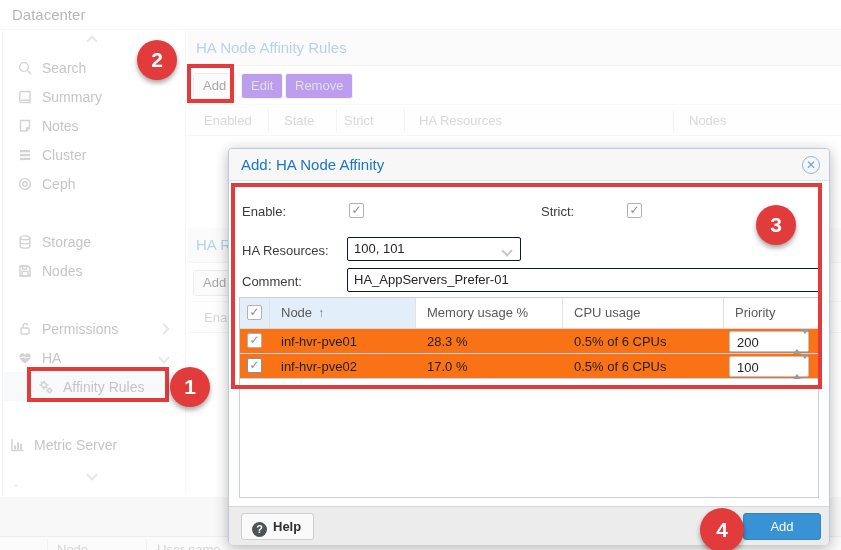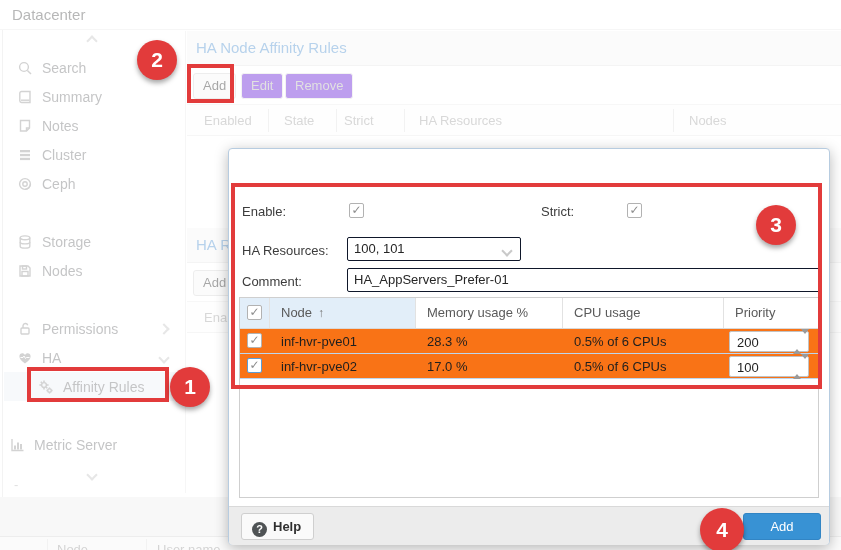--- a/index.html
+++ b/index.html
@@ -265,20 +265,24 @@
 <div class="bottom-panel">
   <span class="sep" style="left:47px"></span>
   <span class="col" style="left:57px">Node</span>
   <span class="sep" style="left:146px"></span>
   <span class="col" style="left:157px">User name</span>
 </div>
 
 <div class="mask"></div>
 
 <div class="dialog">
+  <div class="dlg-titlebar">
+    <span class="dlg-title">Add: HA Node Affinity</span>
+    <span class="dlg-close"></span>
+  </div>
 
   <span class="dlg-label" style="left:13px; top:55px">Enable:</span>
   <span class="cbx checked" style="left:120px; top:54px"></span>
   <span class="dlg-label" style="left:312px; top:55px">Strict:</span>
   <span class="cbx checked" style="left:398px; top:54px"></span>
 
   <span class="dlg-label" style="left:13px; top:94px">HA Resources:</span>
   <div class="field" style="left:118px; top:88px; width:174px">
     <span>100, 101</span>
     <span class="chev down combo-arrow" style="right:9px"></span>

